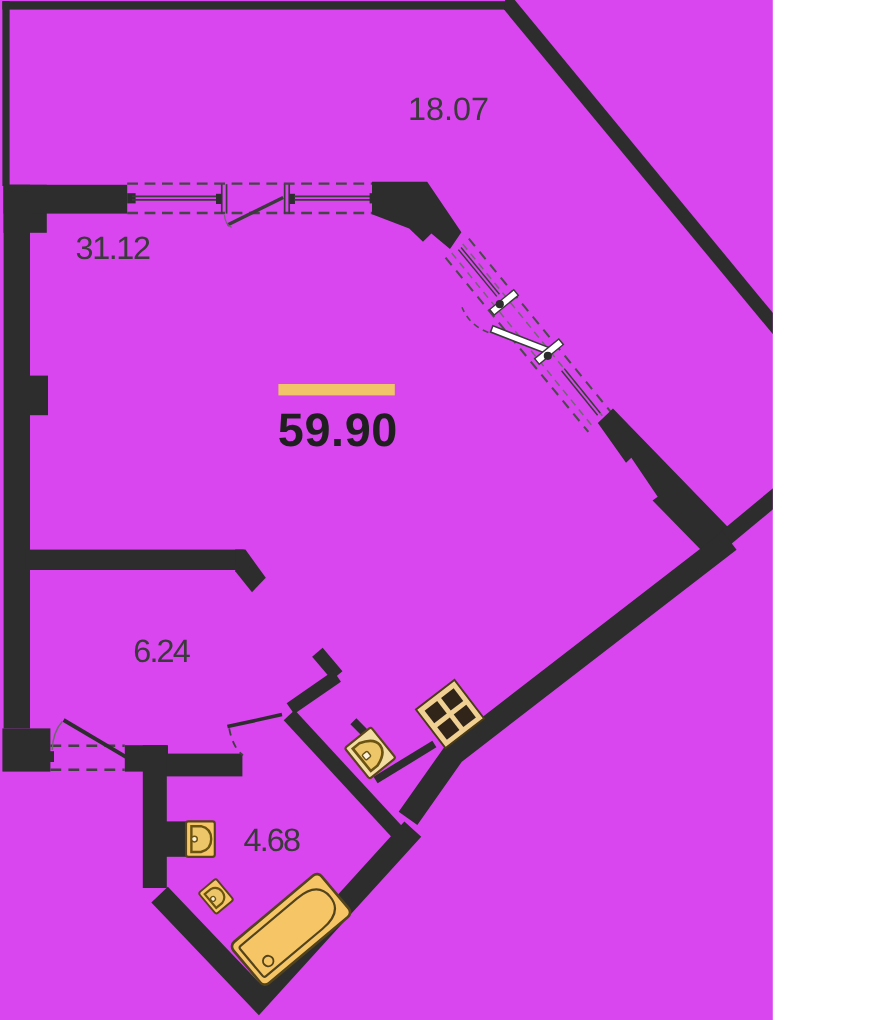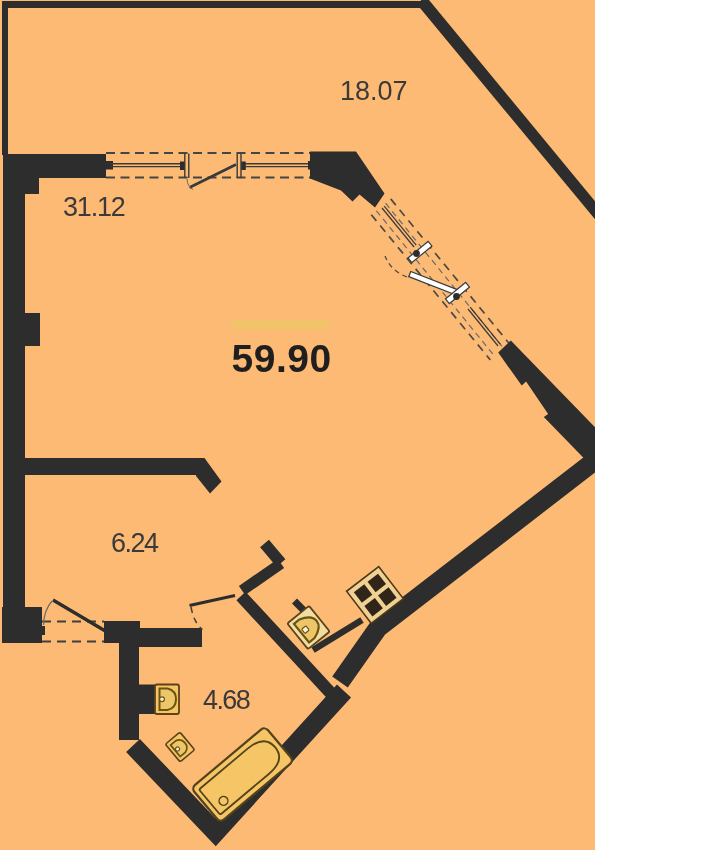--- a/index.html
+++ b/index.html
@@ -1,16 +1,16 @@
 <!DOCTYPE html>
 <html><head>
 <meta charset="utf-8">
 <style>
   html,body{margin:0;padding:0;background:#ffffff;}
-  .plan{position:relative;width:595px;height:850px;background:#fdba74;overflow:hidden;
+  .plan{position:relative;width:644px;height:850px;background:#d946ef;overflow:hidden;
         font-family:"Liberation Sans", sans-serif;}
   svg{position:absolute;left:0;top:0;}
   .lbl{fill:#3a3a3a;font-family:"Liberation Sans", sans-serif;font-size:27px;}
   .big{fill:#1f1f1f;font-family:"Liberation Sans", sans-serif;font-size:39px;font-weight:bold;}
 </style>
 </head>
 <body>
 
 <div class="plan">
 <svg width="725" height="850" viewBox="0 0 725 850">

